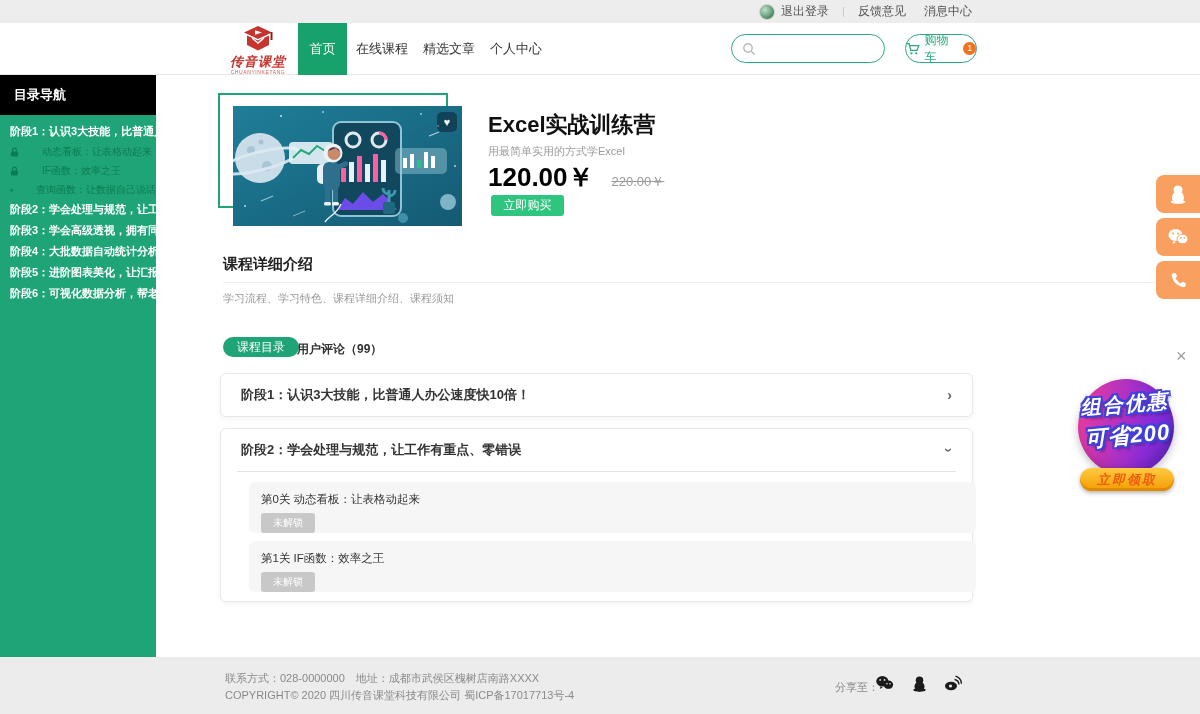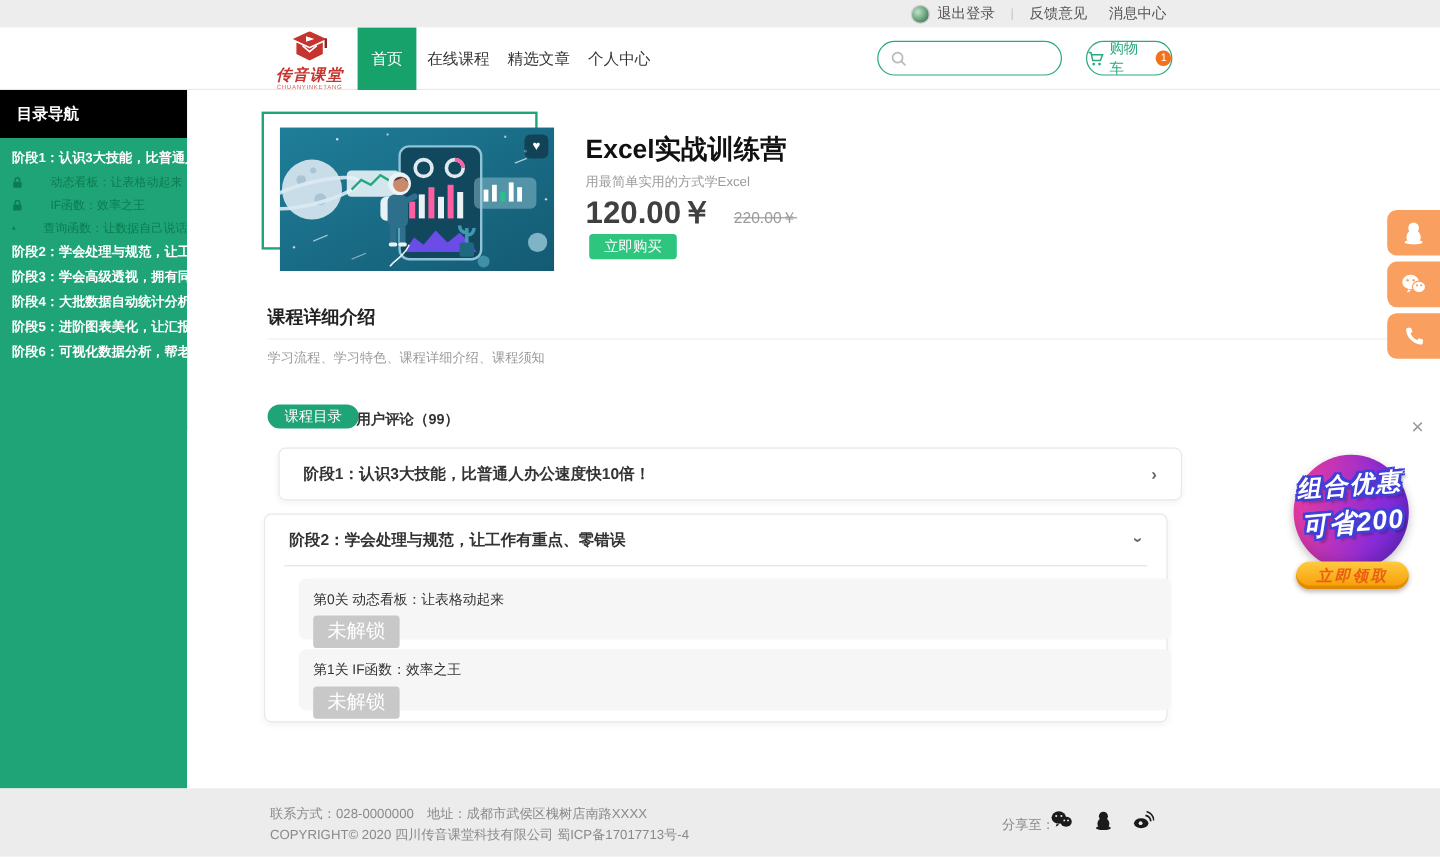--- a/index.html
+++ b/index.html
@@ -76,57 +76,57 @@
   .main { position:absolute; left:156px; top:75px; width:1044px; height:582px; background:#fff; }
   .cover-frame { position:absolute; left:62px; top:18px; width:230px; height:115px; border:2px solid #1FA477; }
   .cover { position:absolute; left:77px; top:31px; width:229px; height:120px; overflow:hidden; cursor:pointer; }
   .fav-btn {
     position:absolute; left:281px; top:37px; width:20px; height:20px; border-radius:5px;
     background:rgba(14,46,63,.65); color:#fff; font-size:11px; display:flex; align-items:center; justify-content:center; cursor:pointer;
   }
   .course-title { position:absolute; left:332px; top:35px; font-size:22px; font-weight:bold; color:#111; }
   .course-sub { position:absolute; left:332px; top:69px; font-size:11px; color:#9a9a9a; }
   .price-row { position:absolute; left:332px; top:85px; display:flex; align-items:baseline; gap:18px; }
-  .price { font-size:26px; font-weight:bold; color:#404040;text-align:center; }
+  .price { font-size:26px; font-weight:bold; color:#000000;text-align:center; }
   .price-old { font-size:13px; color:#9a9a9a; text-decoration:line-through; }
   .buy-btn {
     position:absolute; left:335px; top:120px; width:73px; height:21px; border:0; border-radius:3px;
     background:#2EC57F; color:#fff; font-size:12px; cursor:pointer;
   }
   .detail-heading { position:absolute; left:67px; top:180px; font-size:15px; font-weight:bold; color:#222; }
   .detail-divider { position:absolute; left:67px; top:207px; width:953px; height:1px; background:#EEE; }
   .detail-note { position:absolute; left:67px; top:216px; font-size:11px; color:#9a9a9a; }
   .tab-pill {
     position:absolute; left:67px; top:262px; height:20px; padding:0 14px; border:0; border-radius:11px;
     background:#1FA477; color:#fff; font-size:12px; cursor:pointer;
   }
   .tab-comments { position:absolute; left:141px; top:266px; font-size:12px; font-weight:bold; color:#333; cursor:pointer; }
   .acc {
     position:absolute; left:64px; width:753px; background:#fff; border:1px solid #E8E8E8;
     border-radius:6px; box-shadow:0 2px 6px rgba(0,0,0,.05);
   }
-  .acc1 { top:298px; height:44px;margin-left:12px; }
+  .acc1 { top:298px; height:44px; }
   .acc2 { top:353px; height:174px; }
   .acc-head {
     height:42px; display:flex; align-items:center; justify-content:space-between;
     padding:0 20px; font-size:13px; font-weight:bold; color:#333; cursor:pointer;
   }
   .acc-head .chev { color:#666; font-size:14px; }
   .acc1 .acc-head { height:42px; }
   .acc2-divider { position:absolute; left:16px; right:16px; top:42px; height:1px; background:#E3E3E3; }
   .lesson {
     position:absolute; left:28px; width:727px; height:51px; background:#F6F6F6; border-radius:6px;
     padding:10px 12px; cursor:pointer;
   }
   .lesson1 { top:53px; }
   .lesson2 { top:112px; }
   .lesson-title { font-size:11.5px; color:#333; }
   .lesson-badge {
     display:inline-block; margin-top:6px; padding:3px 12px; border-radius:3px;
-    background:#C8C8C8; color:#fff; font-size:16px;
+    background:#C8C8C8; color:#fff; font-size:10px;
   }
   
   .side-btn {
     position:absolute; left:1156px; width:44px; height:38px; background:#F9A061;
     border:0; border-radius:8px 0 0 8px; display:flex; align-items:center; justify-content:center;
     color:#fff; cursor:pointer;
   }
   .side-qq { top:175px; } .side-wechat { top:218px; } .side-phone { top:261px; }
   .promo-close { position:absolute; left:1176px; top:347px; font-size:18px; color:#9a9a9a; cursor:pointer; line-height:1; }
   .promo-circle {

